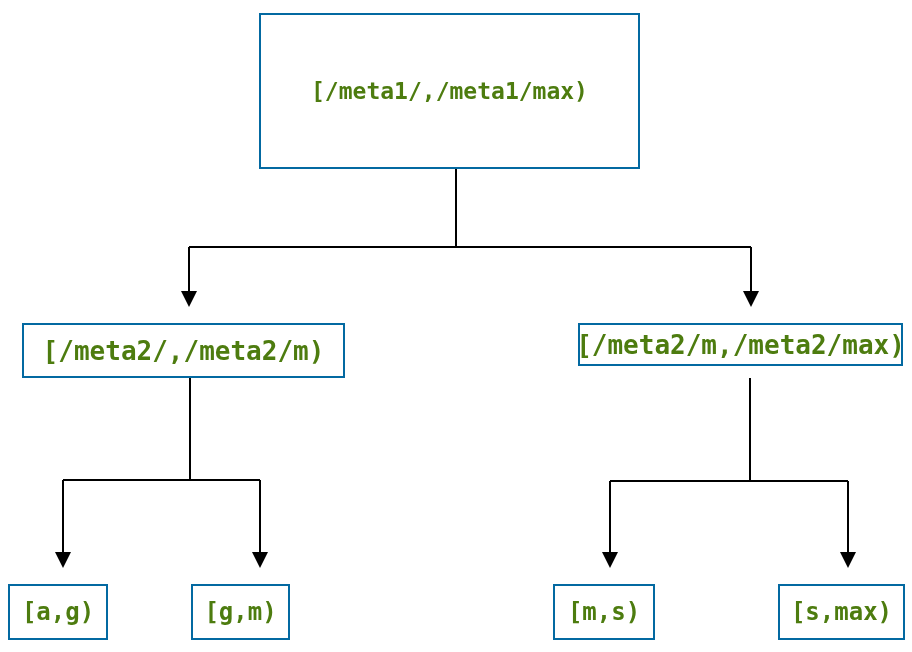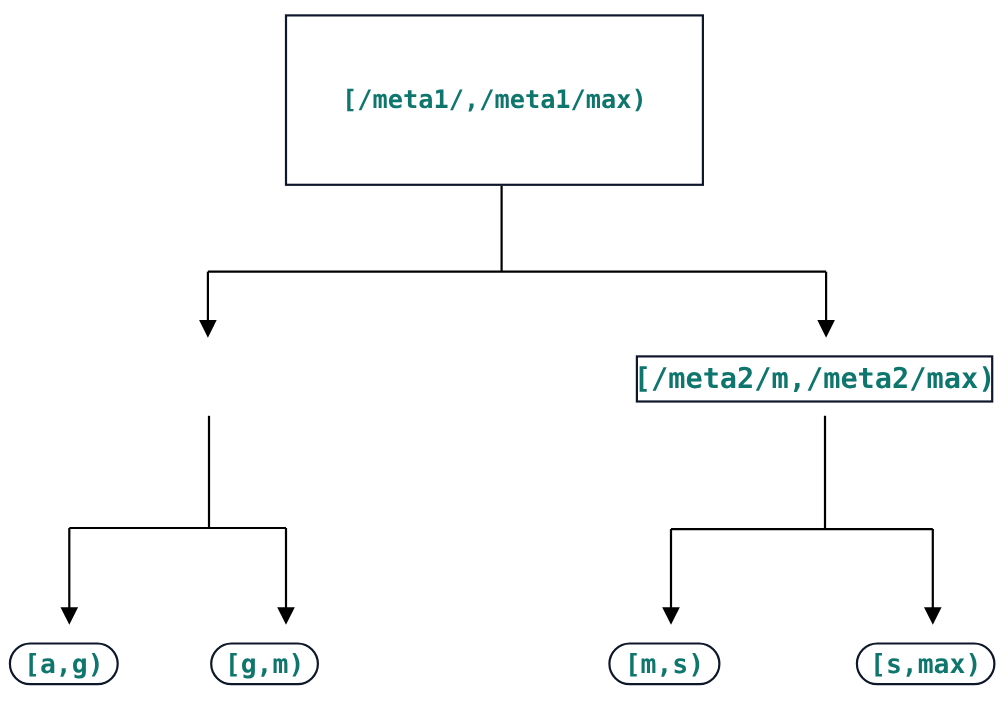--- a/index.html
+++ b/index.html
@@ -27,33 +27,33 @@
     stroke: #000000;
     stroke-width: 2;
   }
   .edges-svg polygon {
     fill: #000000;
     stroke: none;
   }
   .node {
     position: absolute;
     box-sizing: border-box;
-    border: 2px solid #0f172a;
+    border: 2px solid #0369a1;
     background: #ffffff;
-    color: #0f766e;
+    color: #4d7c0f;
     display: flex;
     align-items: center;
     justify-content: center;
     font-weight: bold;
     white-space: nowrap;
   }
   .node-root     { left: 259px; top: 13px;  width: 381px; height: 156px; font-size: 23px; }
   .node-l2-left  { left: 22px;  top: 323px; width: 323px; height: 55px;  font-size: 26px; }
   .node-l2-right { left: 578px; top: 323px; width: 325px; height: 43px;  font-size: 26px; }
-  .node-leaf     { top: 584px; height: 39px; font-size: 24px; border-radius: 20px; }
+  .node-leaf     { top: 584px; height: 56px; font-size: 24px; }
   .node-leaf-ag   { left: 8px;   width: 100px; }
   .node-leaf-gm   { left: 191px; width: 99px;  }
   .node-leaf-ms   { left: 553px; width: 102px; }
   .node-leaf-smax { left: 778px; width: 127px; }
 </style>
 </head>
 <body>
 
 <div class="canvas">
 
@@ -79,20 +79,21 @@
       <path d="M610 481 L848 481"></path>
       <path d="M610 481 L610 553"></path>
       <polygon points="602,552 618,552 610,568"></polygon>
       <path d="M848 481 L848 553"></path>
       <polygon points="840,552 856,552 848,568"></polygon>
     </g>
   </svg>
 
   <div class="node node-root">[/meta1/,/meta1/max)</div>
 
+  <div class="node node-l2-left">[/meta2/,/meta2/m)</div>
 
   <div class="node node-l2-right">[/meta2/m,/meta2/max)</div>
 
   <div class="node node-leaf node-leaf-ag">[a,g)</div>
 
   <div class="node node-leaf node-leaf-gm">[g,m)</div>
 
   <div class="node node-leaf node-leaf-smax">[s,max)</div>
 
   <div class="node node-leaf node-leaf-ms">[m,s)</div>

